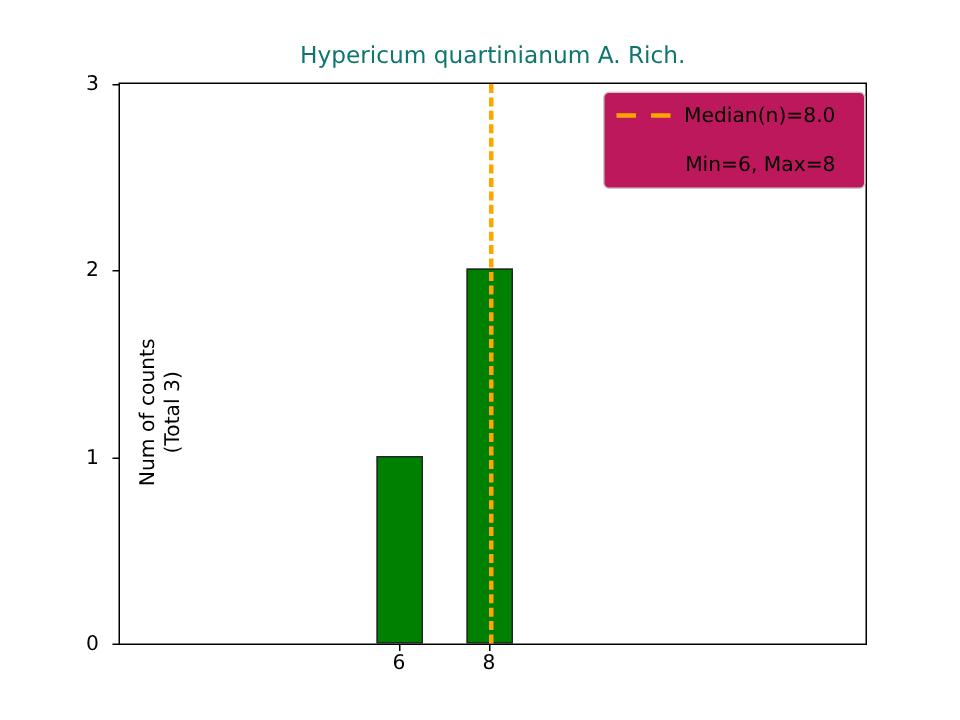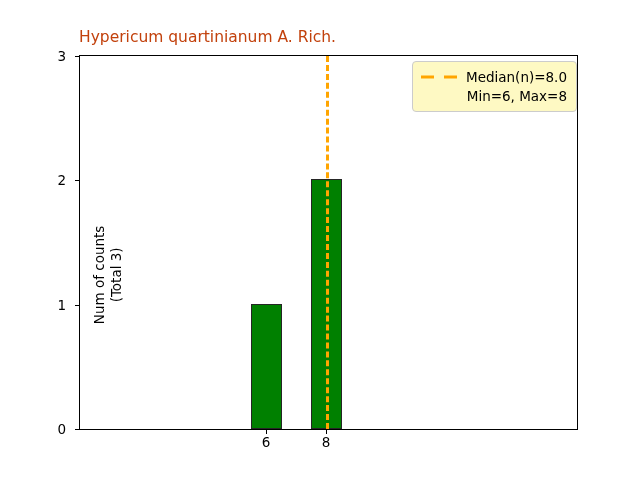--- a/index.html
+++ b/index.html
@@ -19,23 +19,23 @@
     width: 640px;
     height: 480px;
     background: #ffffff;
   }
   
   #chart-title {
     position: absolute;
     left: 79px;
     top: 28px;
     width: 499px;
-    text-align: left;
+    text-align: center;
     font-size: 15.5px;
-    color: #c2410c;
+    color: #0f766e;
     white-space: nowrap;
   }
   
   #plot-area {
     position: absolute;
     left: 79px;
     top: 55px;
     width: 499px;
     height: 375px;
     border: 1.1px solid #000000;
@@ -116,22 +116,22 @@
     line-height: 1.25;
   }
   #ylabel span { display: block; }
   
   #legend {
     position: absolute;
     right: 0px;
     top: 5px;
     border: 1px solid #cccccc;
     border-radius: 4px;
-    background: #fef9c3;
-    padding: 6px 9px 6px 8px;
+    background: #be185d;
+    padding: 6px 19px 6px 8px;
     box-sizing: border-box;
     box-shadow: 0 0 0 0 rgba(0,0,0,0);
   }
   .legend-row {
     display: flex;
     align-items: center;
     justify-content: flex-end;
   }
   .legend-swatch {
     width: 36px;
@@ -150,21 +150,21 @@
     transform: translateY(-50%);
   }
   .legend-swatch::before { left: 0px;  width: 13px; }
   .legend-swatch::after  { right: 0px; width: 13px; }
   .legend-text {
     font-size: 13.5px;
     white-space: nowrap;
     line-height: 1.35;
     text-align: right;
   }
-  .legend-row-2 { margin-top: 1px; }
+  .legend-row-2 { margin-top: 15px; }
 </style>
 </head>
 <body>
 
 <div id="figure">
 
   <div id="chart-title">Hypericum quartinianum A. Rich.</div>
 
   <div id="plot-area">
 

